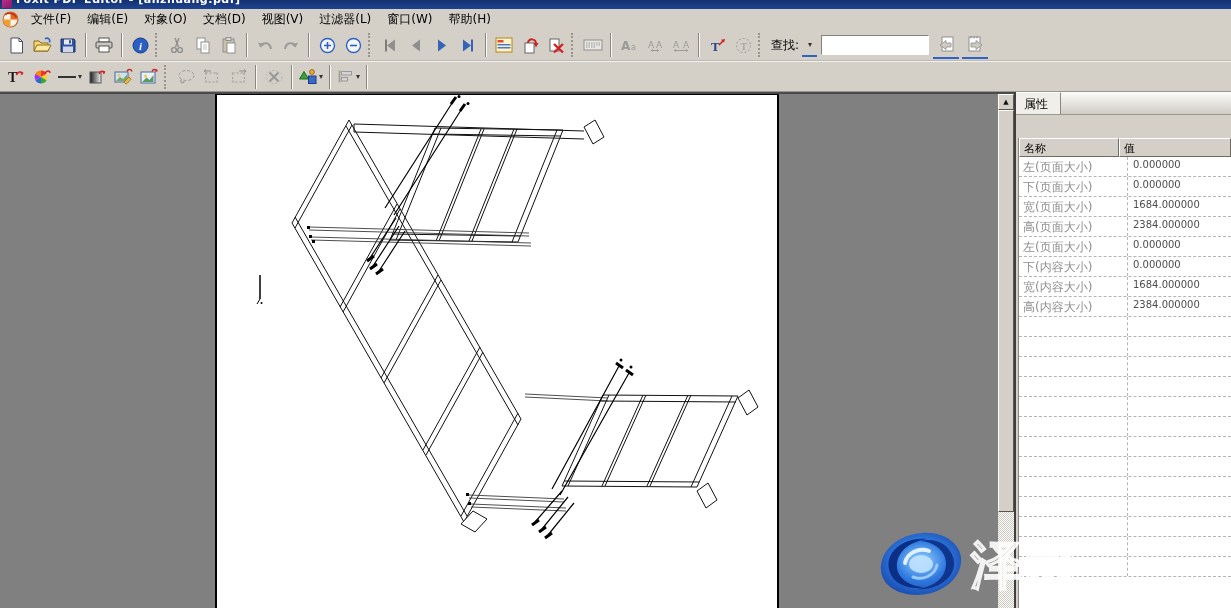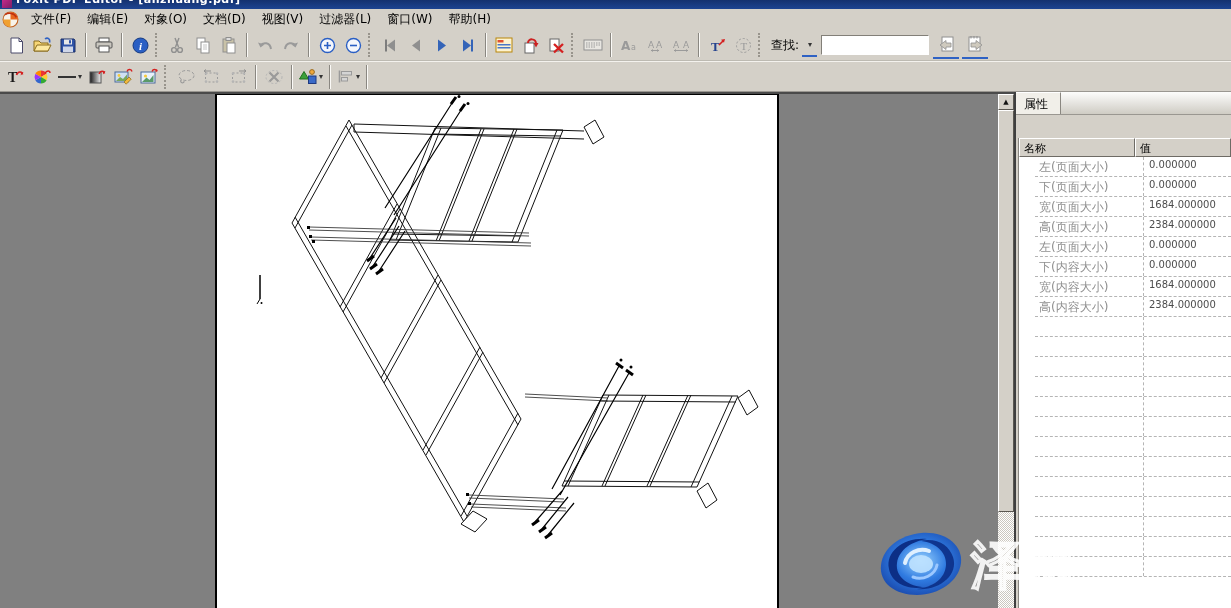--- a/index.html
+++ b/index.html
@@ -56,23 +56,23 @@
   .panel{position:absolute;left:1016px;top:92px;width:215px;height:516px;background:#d4d0c8;overflow:hidden;}
   .panel-title-row{height:22px;background:linear-gradient(#fdfdfc,#cfccc4);border-bottom:1px solid #9a9791;display:flex;}
   .panel-title-tab{padding:3px 12px 0 8px;font-size:12px;color:#000;background:#f1efe9;
     border-right:1px solid #8a8781;border-top:1px solid #fff;}
   .panel-tab-row{height:20px;background:#d4d0c8;border-bottom:2px solid #3a3a3a;display:flex;}
   .panel-tab{padding:3px 10px 0 8px;font-size:11px;color:#000;border-right:1px solid #8a8781;background:#d4d0c8;}
   .prop-table{position:absolute;left:2px;top:46px;right:0;bottom:0;background:#fff;border-left:1px solid #8a8781;}
   .prop-head{display:flex;height:19px;}
   .ph-cell{box-sizing:border-box;height:19px;background:#d4d0c8;border:1px solid;
     border-color:#fff #6e6b65 #6e6b65 #fff;font-size:11px;padding:2px 0 0 4px;color:#000;}
-  .ph-name{width:116px;}
+  .ph-name{width:100px;}
   .ph-val{flex:1;}
-  .prop-row{display:flex;height:20px;box-sizing:border-box;border-bottom:1px dashed #b5b5b5;background:#fff;margin-left:16px;}
+  .prop-row{display:flex;height:20px;box-sizing:border-box;border-bottom:1px dashed #b5b5b5;background:#fff;}
   .pr-name{width:108px;box-sizing:border-box;font-size:12px;color:#8f8f8f;padding:2px 0 0 4px;
     white-space:nowrap;overflow:hidden;}
   .pr-val{flex:1;box-sizing:border-box;border-left:1px dashed #b5b5b5;font-size:10px;color:#4c4c4c;
     padding:2px 0 0 5px;white-space:nowrap;overflow:hidden;}
   
   .watermark{position:absolute;left:873px;top:518px;width:230px;height:90px;z-index:60;
     pointer-events:none;display:flex;align-items:center;}
 </style>
 </head>
 <body>

